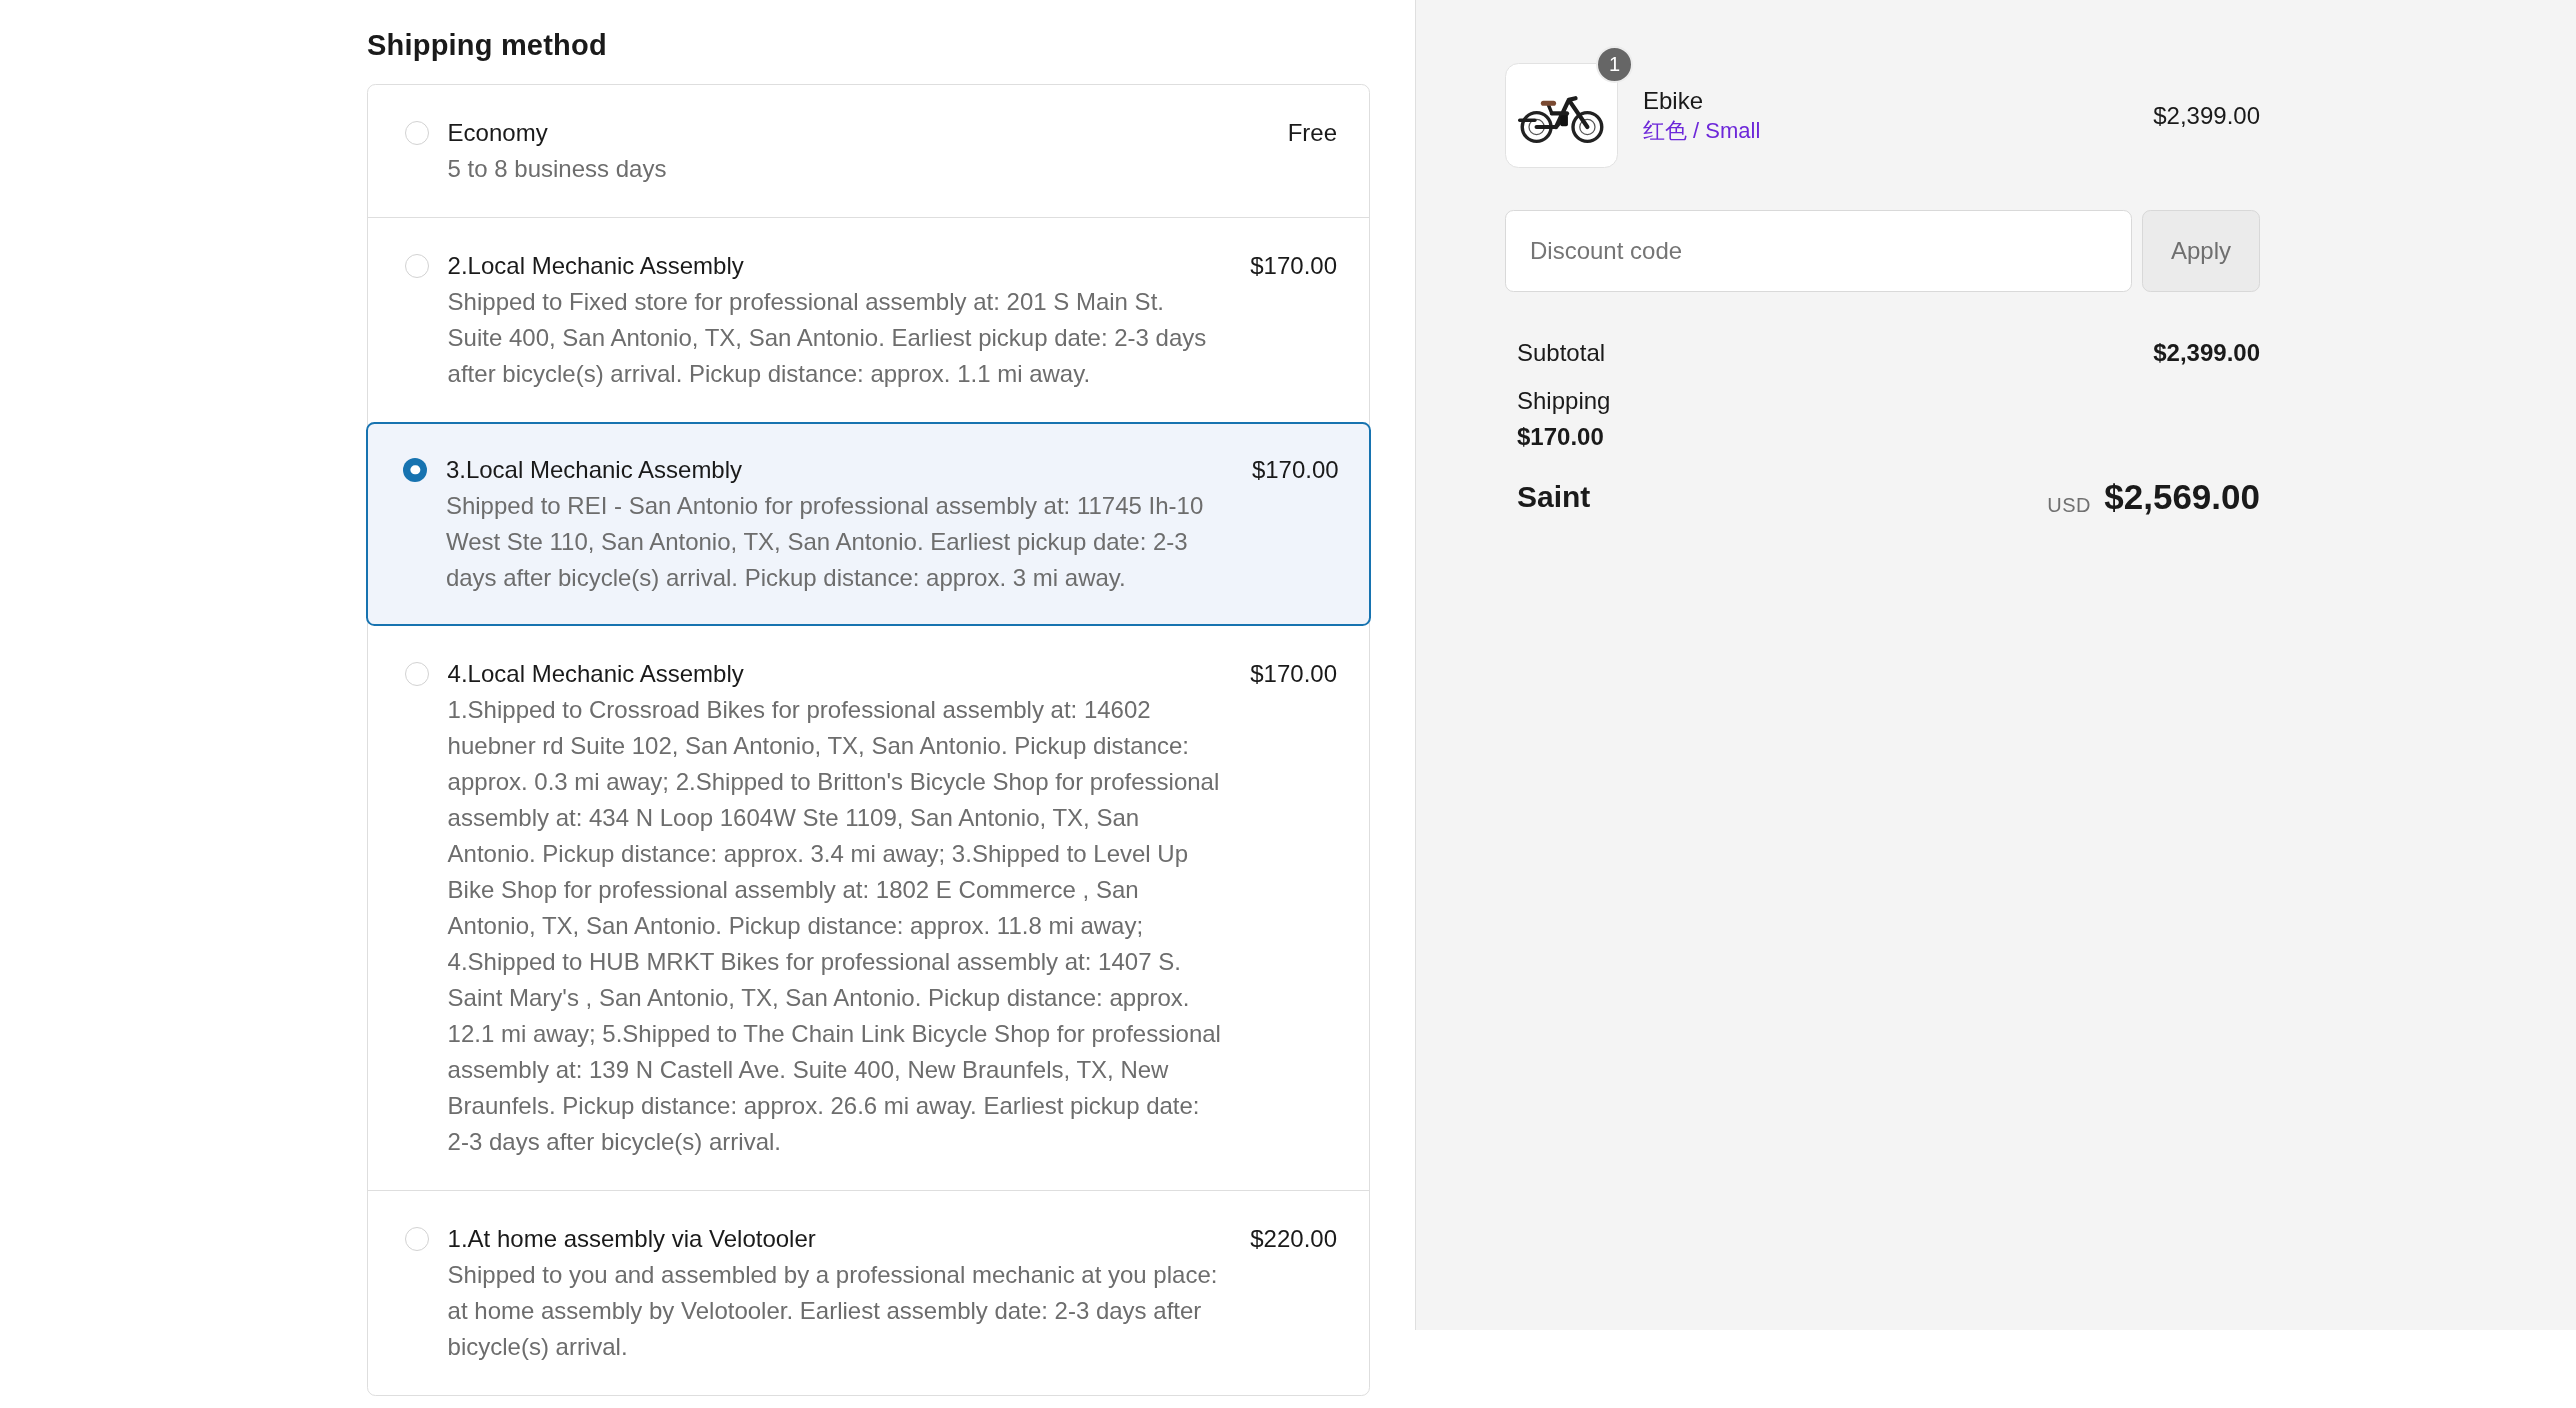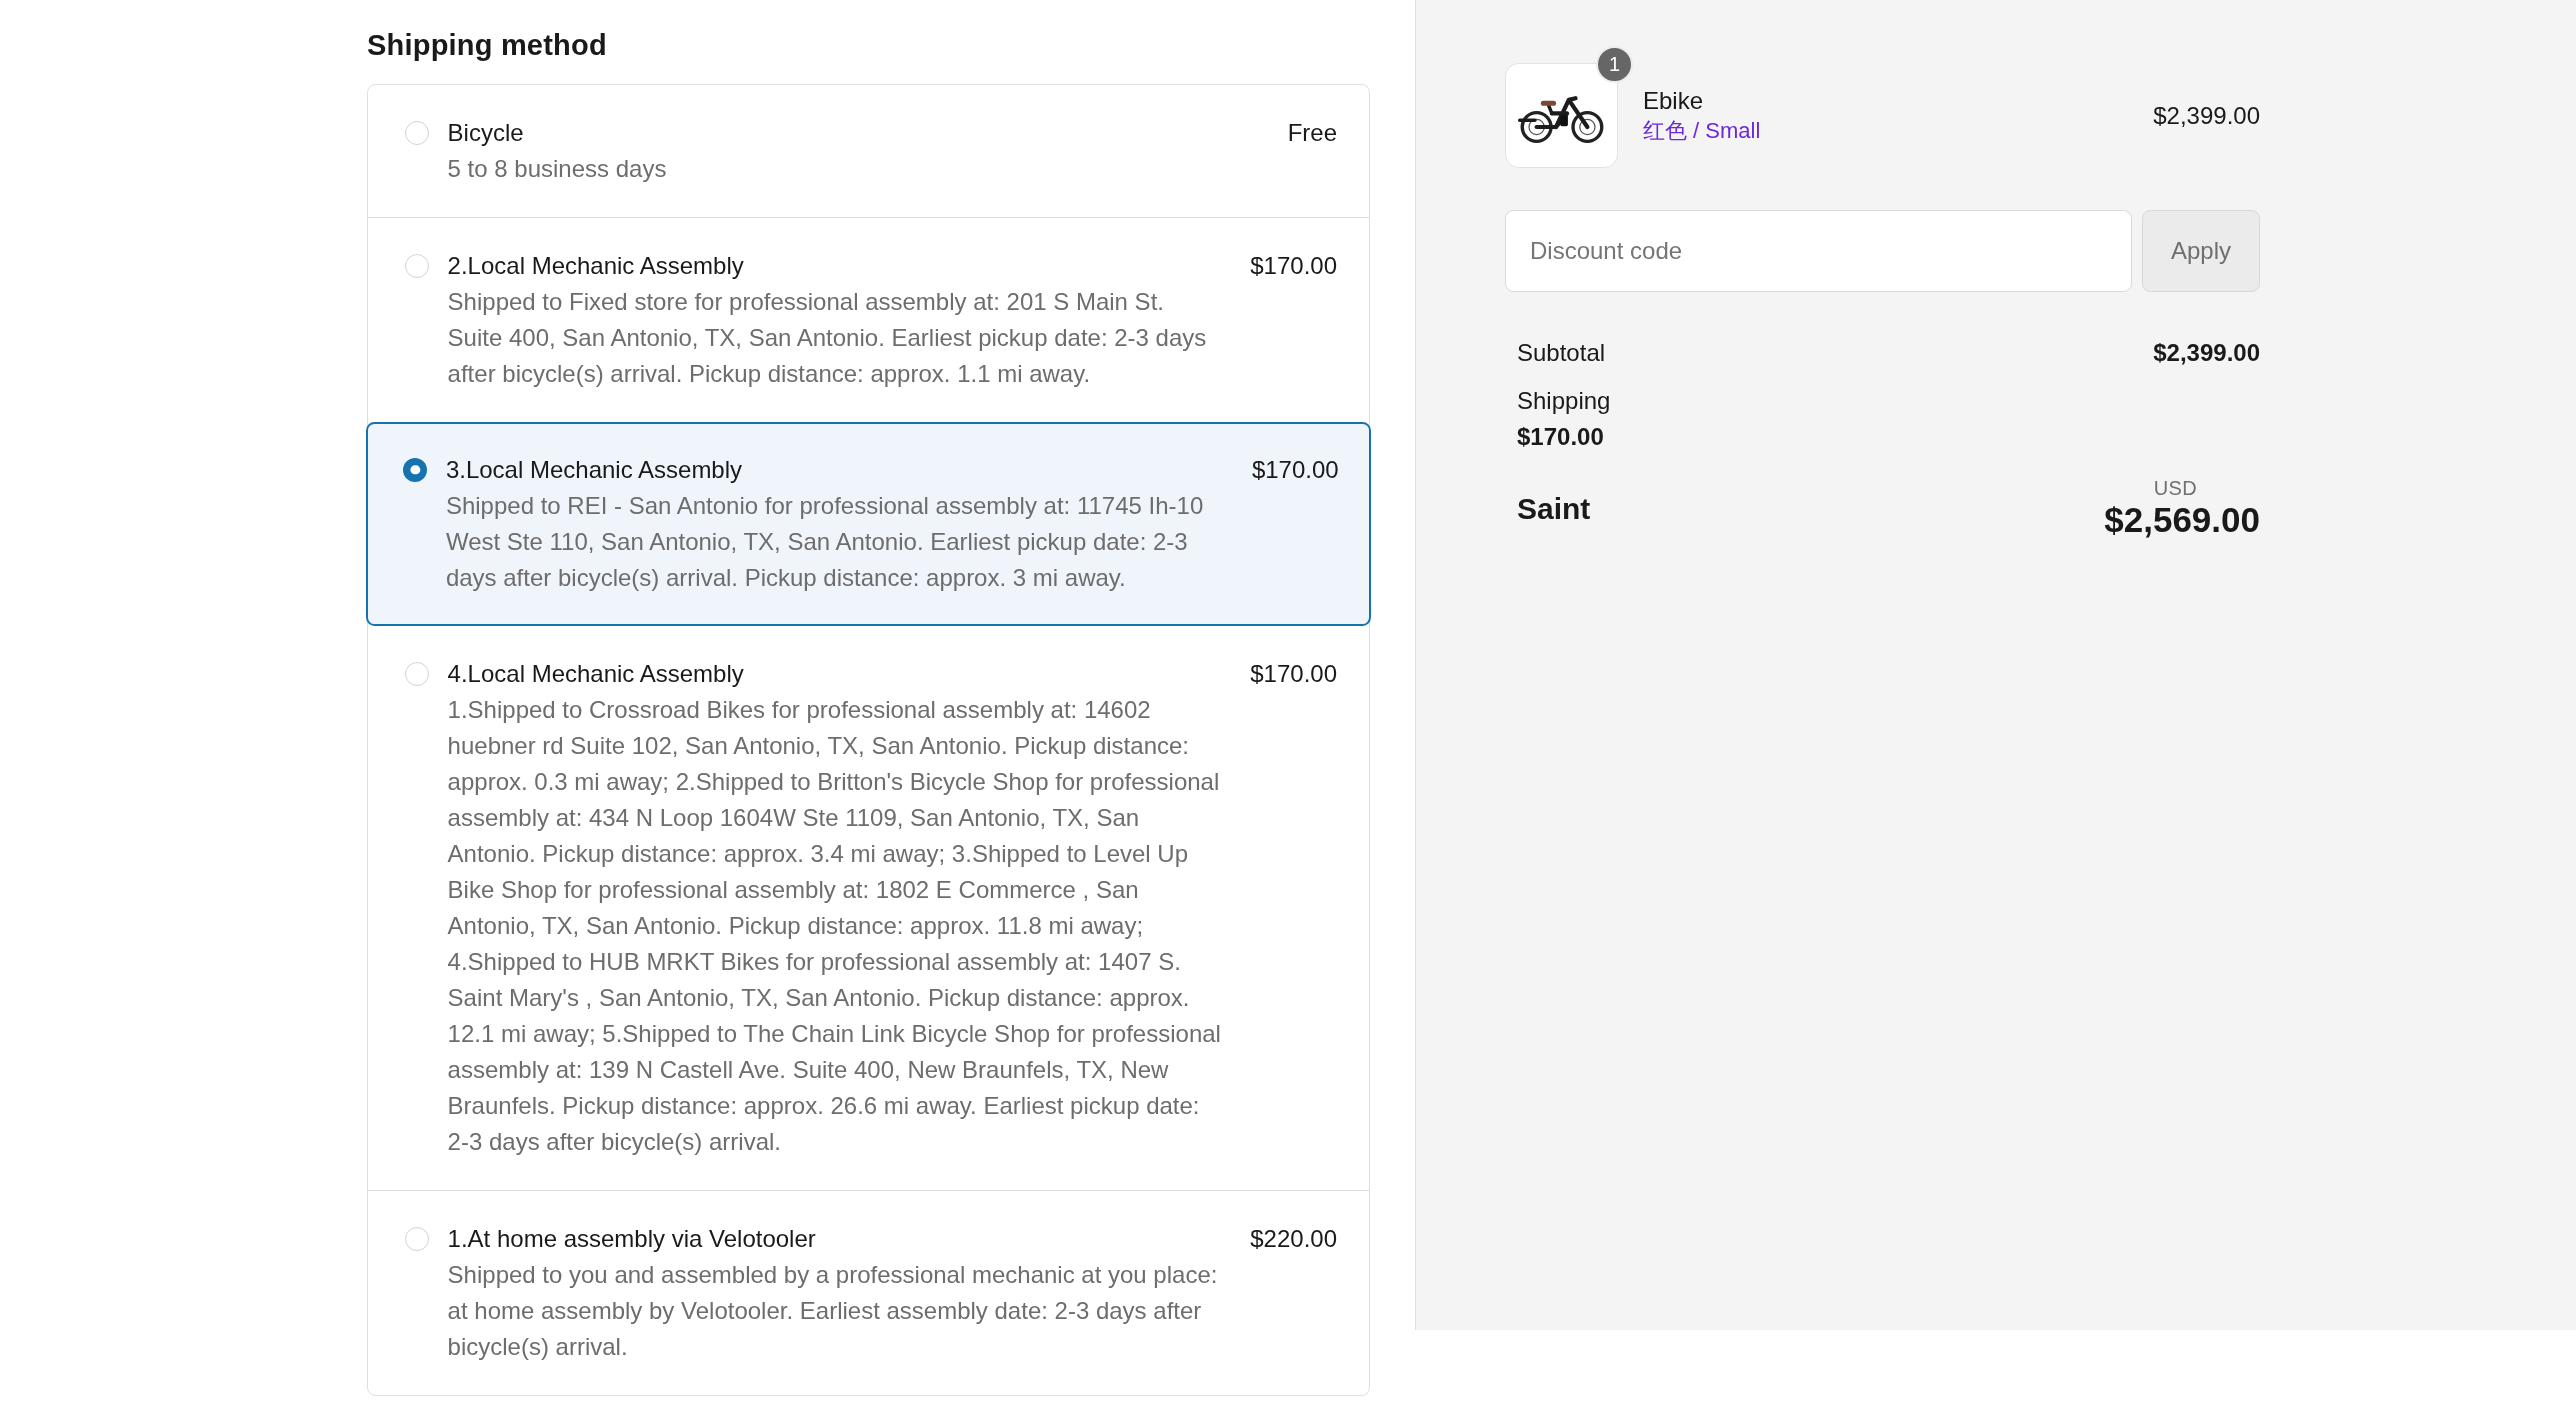--- a/index.html
+++ b/index.html
@@ -106,39 +106,39 @@
     cursor: pointer;
   }
 
   .totals { margin-top: 43px; margin-left: 12px; }
   .money-row { display: flex; justify-content: space-between; align-items: baseline; }
   .money-row + .money-row { margin-top: 12px; flex-direction: column; }
   .money-label { font-size: 24px; line-height: 36px; color: #1a1a1a; }
   .money-value { font-size: 24px; line-height: 36px; font-weight: 700; color: #1a1a1a; }
   .grand-row { display: flex; justify-content: space-between; align-items: center; margin-top: 22px; }
   .grand-label { font-size: 30px; font-weight: 700; color: #1a1a1a; }
-  .grand-right { display: flex; align-items: center; flex-direction: column; }
+  .grand-right { display: flex; align-items: flex-end; }
   .grand-currency { font-size: 20px; color: #707070; margin-right: 13.5px; letter-spacing: 0.4px; }
   .grand-value { font-size: 35px; font-weight: 700; color: #1a1a1a; }
 </style>
 </head>
 <body>
 
 <div class="page">
 
   <div class="left-pane">
     <div class="left-content">
       <div class="section-title">Shipping method</div>
 
       <div class="options">
 
         <div class="option">
           <span class="radio"></span>
           <span class="option-main">
-            <span class="option-label" style="display:block">Bicycle</span>
+            <span class="option-label" style="display:block">Economy</span>
             <span class="option-desc" style="display:block">5 to 8 business days</span>
           </span>
           <span class="option-price">Free</span>
         </div>
 
         <div class="option">
           <span class="radio"></span>
           <span class="option-main">
             <span class="option-label" style="display:block">2.Local Mechanic Assembly</span>
             <span class="option-desc" style="display:block">Shipped to Fixed store for professional assembly at: 201 S Main St. Suite 400, San Antonio, TX, San Antonio. Earliest pickup date: 2-3 days after bicycle(s) arrival. Pickup distance: approx. 1.1 mi away.</span>

